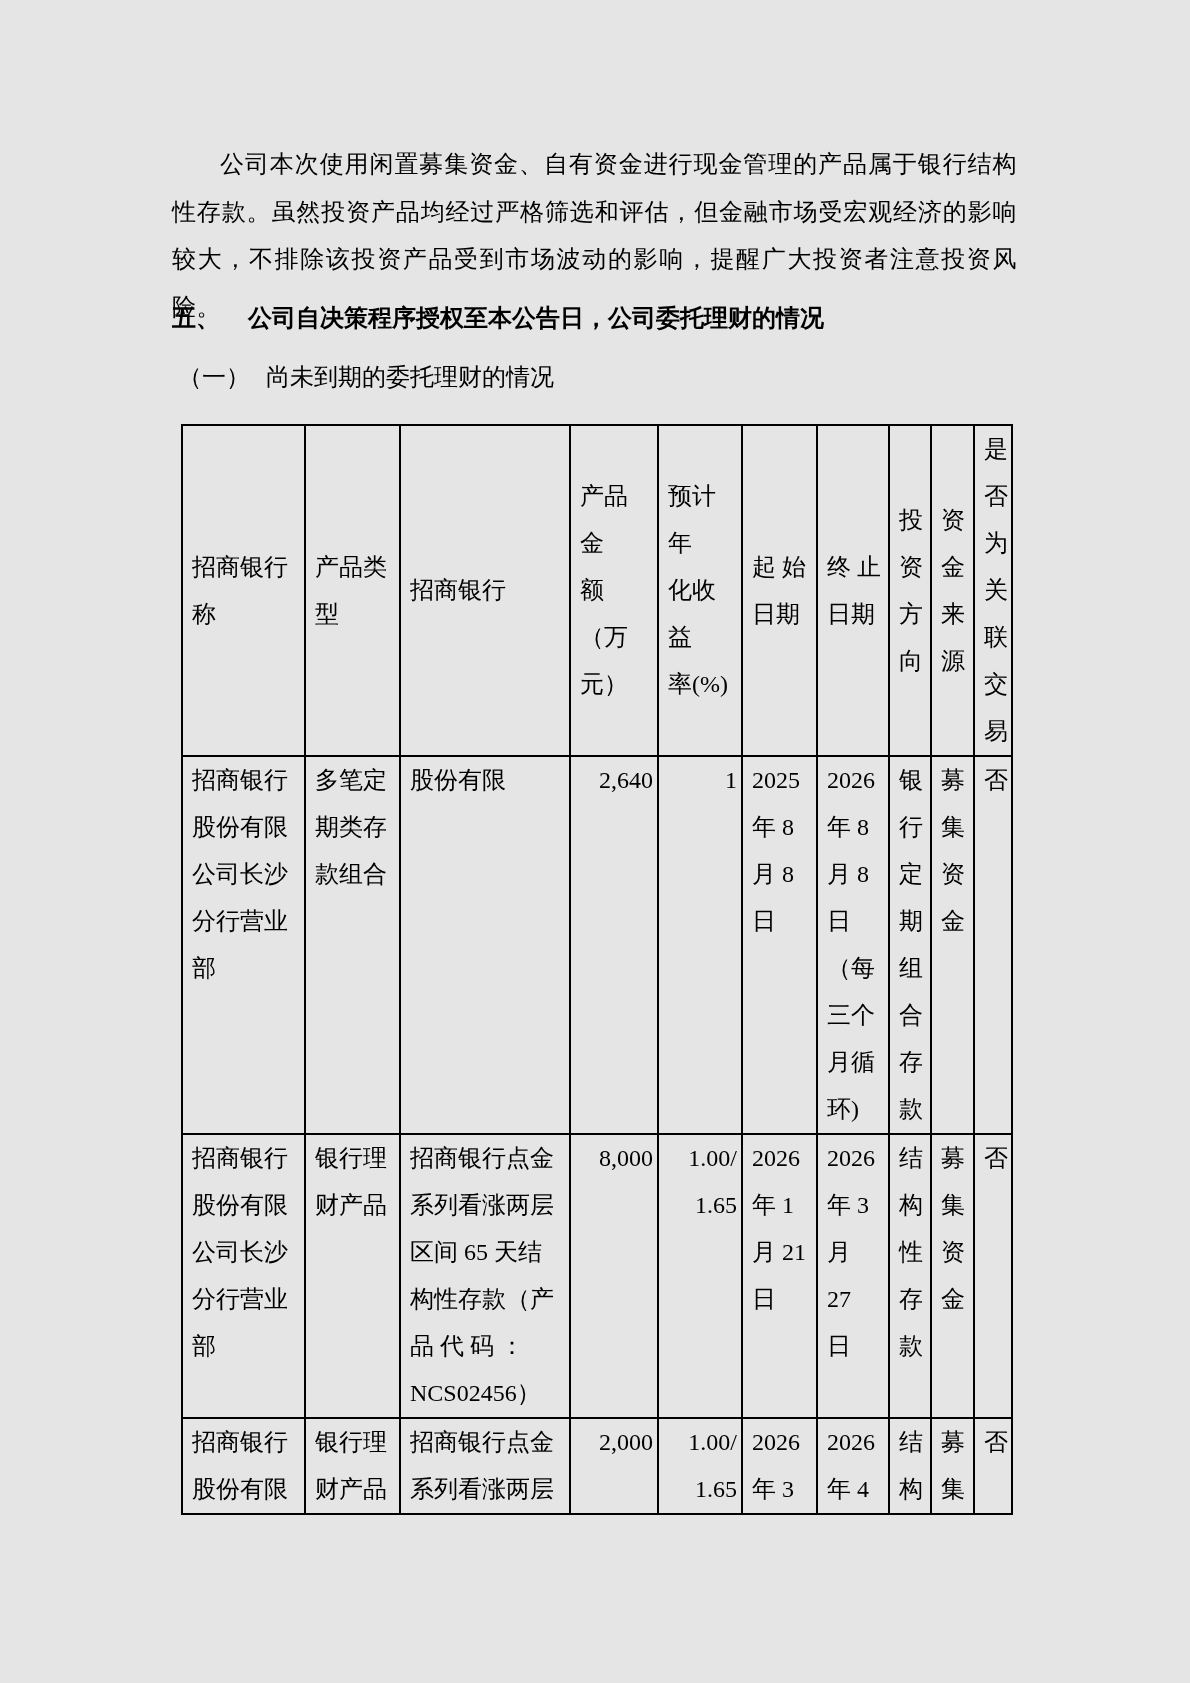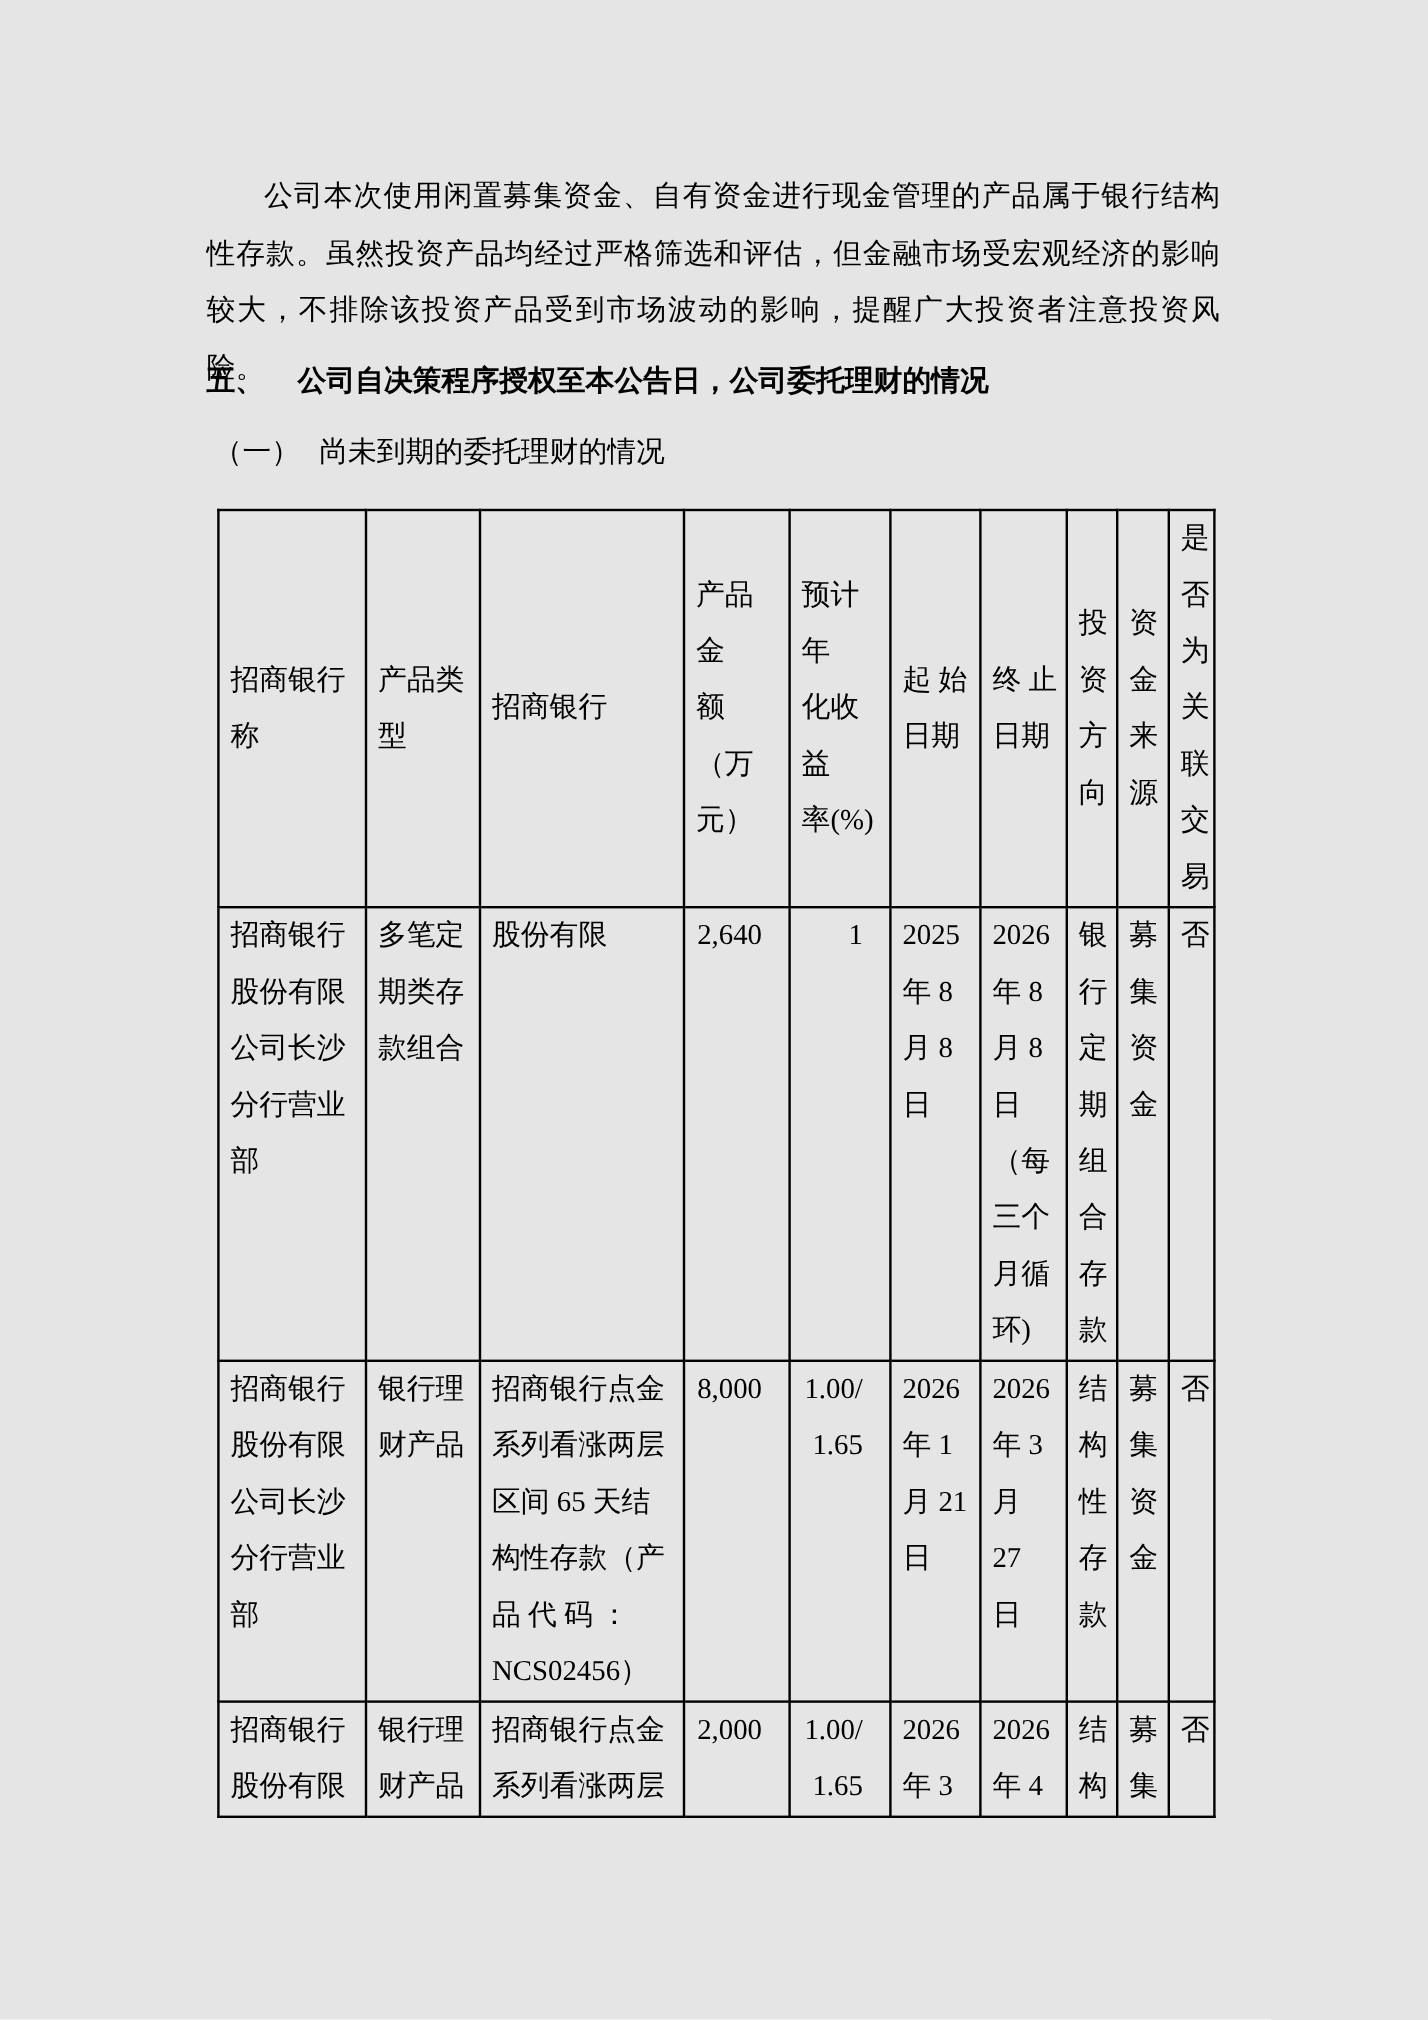--- a/index.html
+++ b/index.html
@@ -49,21 +49,21 @@
   }
   table.wm td{
     border:2px solid #000;
     padding:0 6px 0 9px;
     vertical-align:top;
     white-space:pre-line;
     overflow:hidden;
     word-break:break-all;
   }
   table.wm td.hd{vertical-align:middle;}
-  table.wm td.num{text-align:right;padding-right:22px;}
+  table.wm td.num{text-align:right;padding-right:4px;}
 </style>
 </head>
 <body>
 
 <div class="page">
 
   <p class="para">公司本次使用闲置募集资金、自有资金进行现金管理的产品属于银行结构性存款。虽然投资产品均经过严格筛选和评估，但金融市场受宏观经济的影响较大，不排除该投资产品受到市场波动的影响，提醒广大投资者注意投资风险。</p>
 
   <div class="heading">
     <span>五、</span><span class="gap">公司自决策程序授权至本公告日，公司委托理财的情况</span>

